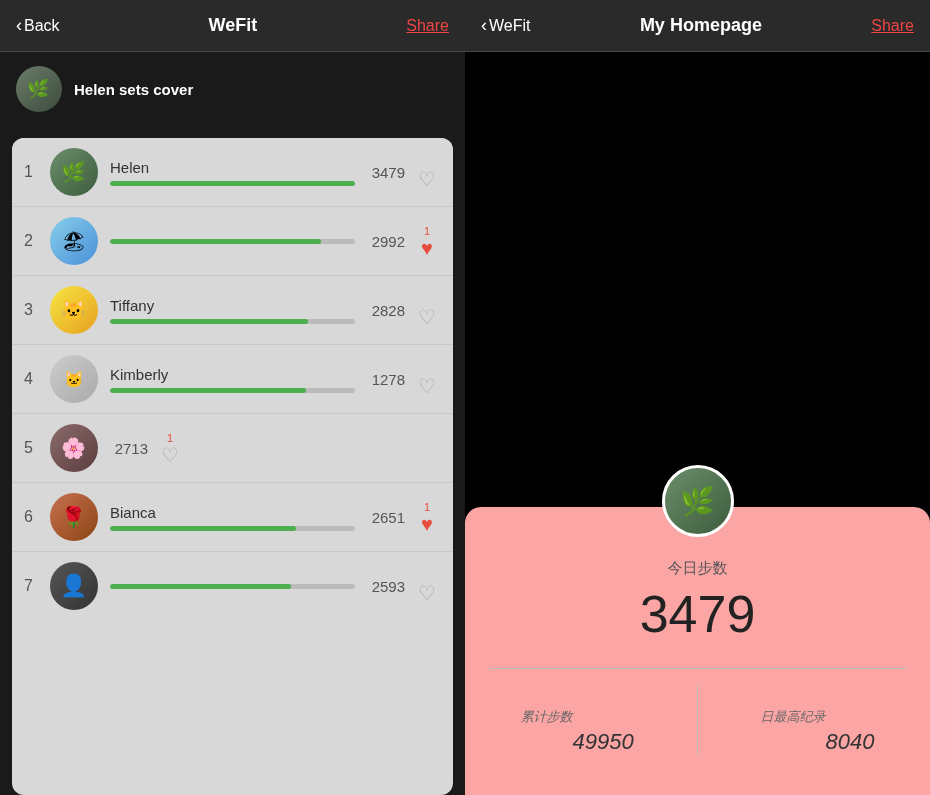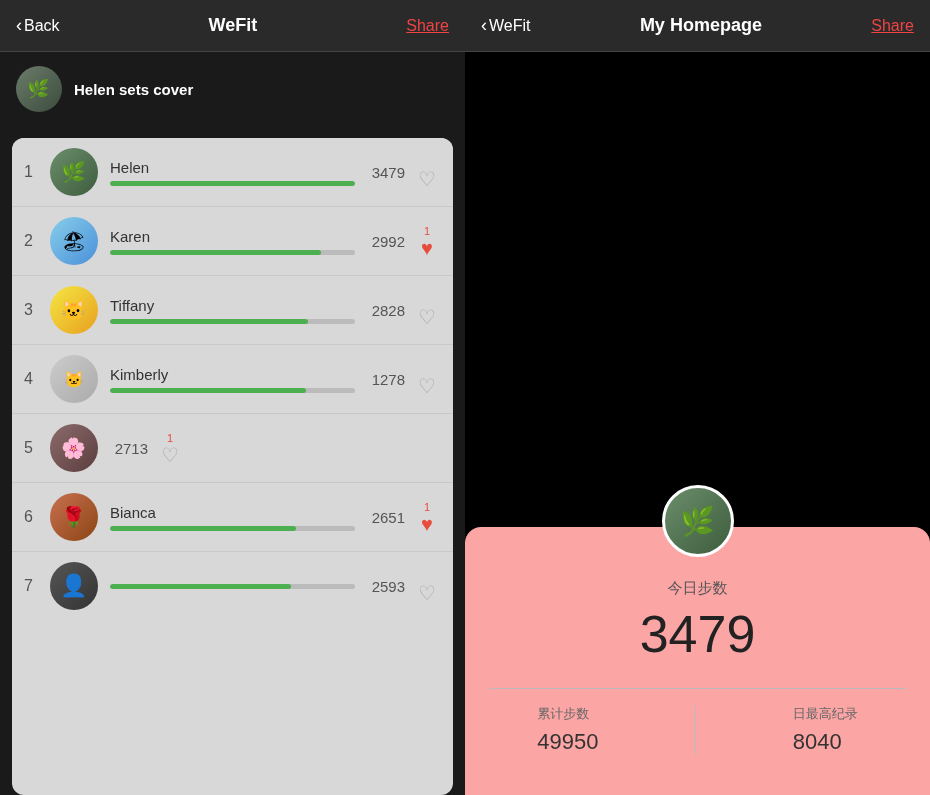--- a/index.html
+++ b/index.html
@@ -241,32 +241,34 @@
 
     .stats-row {
       display: flex;
       width: 100%;
       justify-content: space-around;
       border-top: 1px solid #bbb;
       padding-top: 16px;
     }
     .stat-item {
       display: flex;
-      flex-direction: column;
-      align-items: flex-start;
+      flex-direction: row;
+      align-items: center;
+      font-style: italic;
     }
     .stat-label {
       color: #666;
       font-size: 13px;
       margin-bottom: 6px;
     }
     .stat-value {
       color: #333;
       font-size: 22px;
       font-weight: 400;
+      margin-top: 44px;
     }
     .stat-divider {
       width: 1px;
       background: #bbb;
       align-self: stretch;
     }
 
     
     .av-helen { background: linear-gradient(135deg, #6b8e6b, #3d5c3d); }
     .av-karen { background: linear-gradient(135deg, #87ceeb, #4a90d9); }
@@ -318,21 +320,20 @@
         <span class="heart-icon inactive">♡</span>
       </div>
     </div>
 
     <div class="leaderboard-item">
       <span class="rank-num">2</span>
       <div class="item-avatar av-karen">
         <div class="avatar-circle">🏖</div>
       </div>
       <div class="item-info">
-        <div class="item-name">Karen</div>
         <div class="progress-bar-bg">
           <div class="progress-bar-fill" style="width:86%"></div>
         </div>
       </div>
       <span class="item-steps">2992</span>
       <div class="heart-container">
         <span class="heart-count">1</span>
         <span class="heart-icon active">♥</span>
       </div>
     </div>

